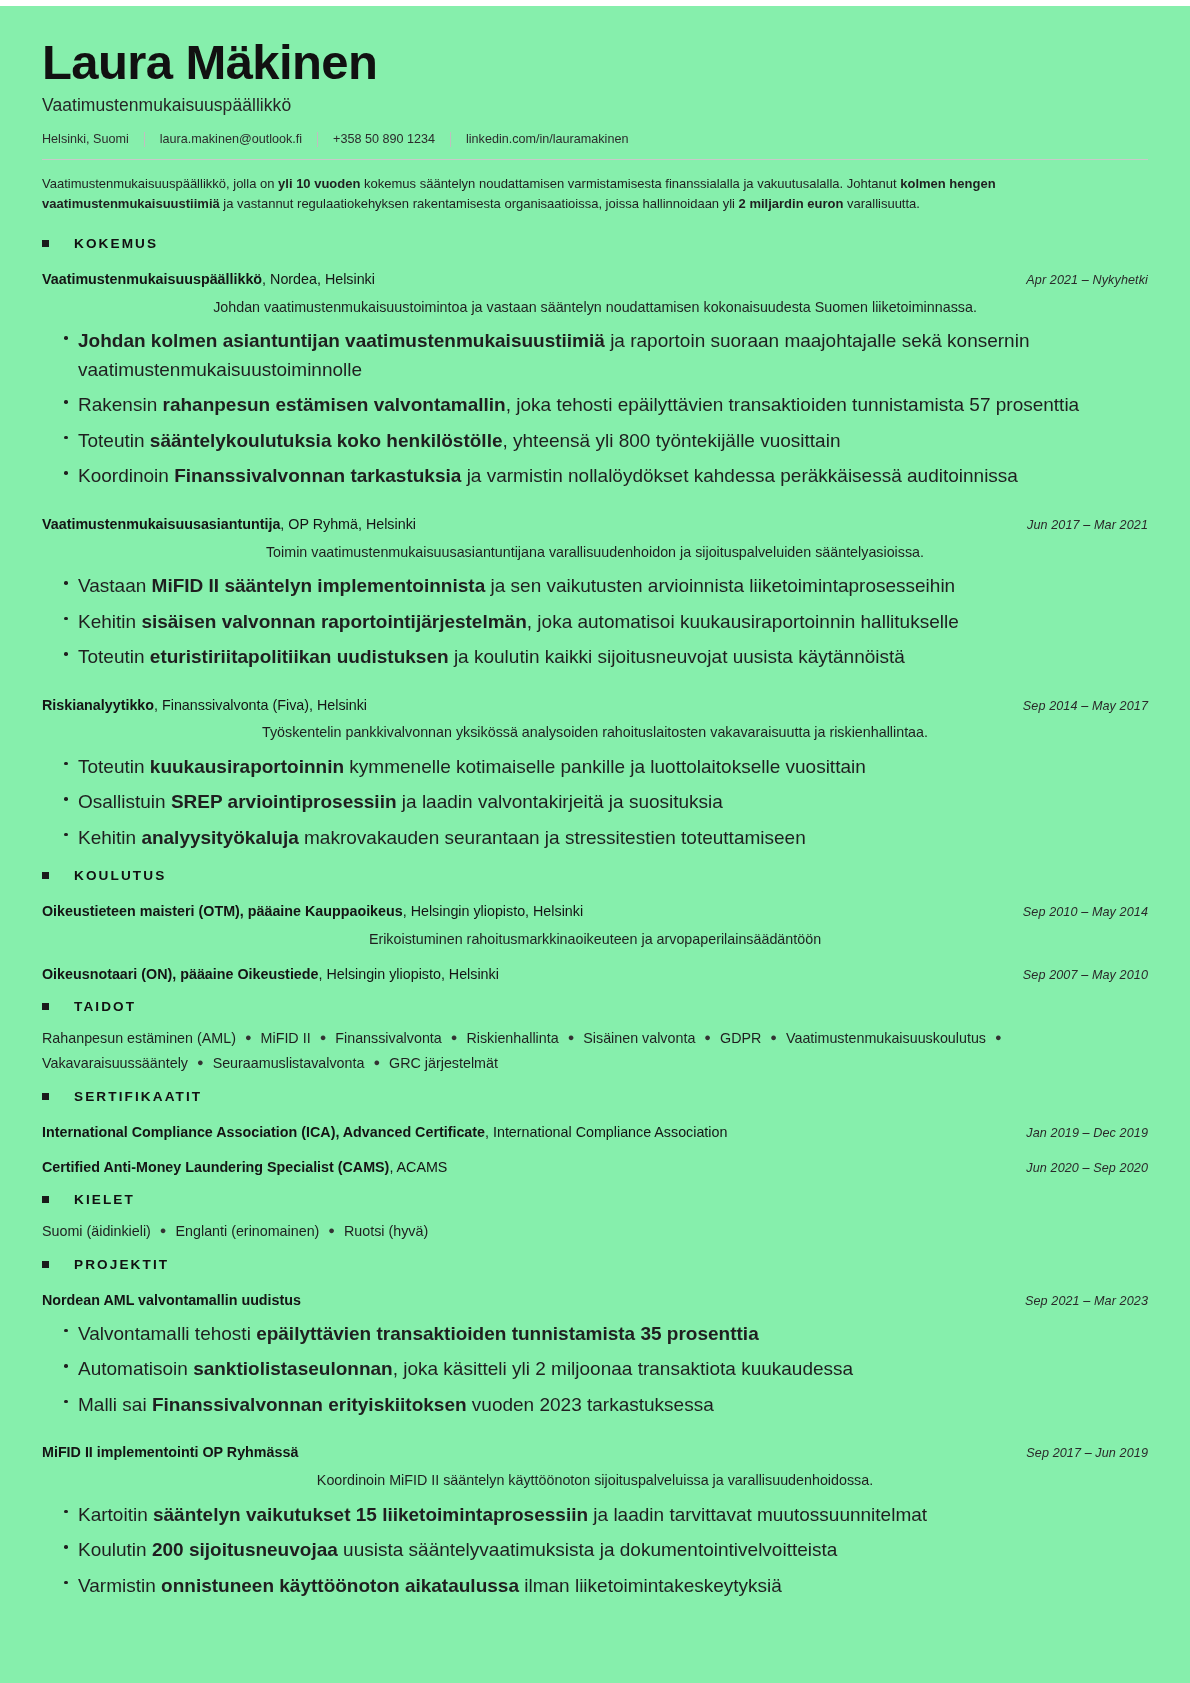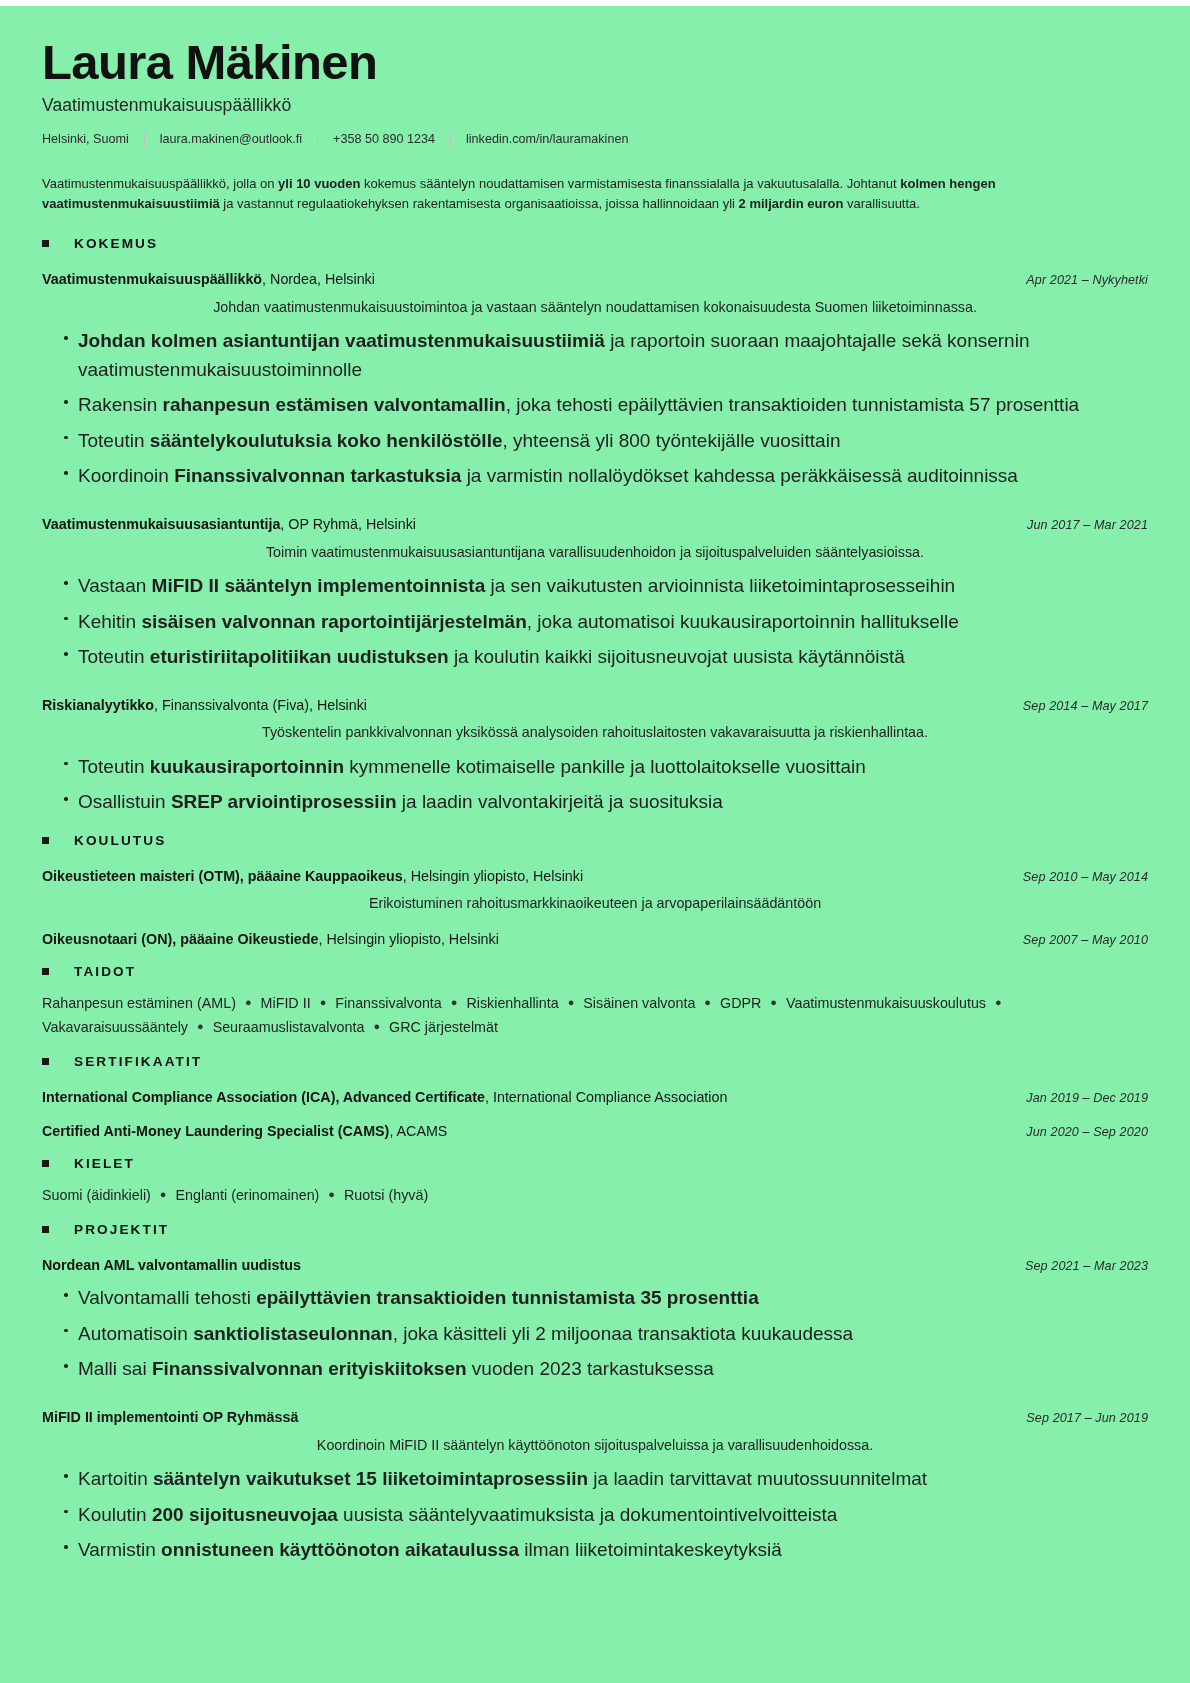--- a/index.html
+++ b/index.html
@@ -239,20 +239,21 @@
 
     <div class="entry">
       <div class="entry-head">
         <div class="entry-title"><b>Riskianalyytikko</b><span>, Finanssivalvonta (Fiva), Helsinki</span></div>
         <div class="entry-date">Sep 2014 – May 2017</div>
       </div>
       <div class="entry-desc">Työskentelin pankkivalvonnan yksikössä analysoiden rahoituslaitosten vakavaraisuutta ja riskienhallintaa.</div>
       <ul class="bullets">
         <li><span>Toteutin </span><b>kuukausiraportoinnin</b><span> kymmenelle kotimaiselle pankille ja luottolaitokselle vuosittain</span></li>
         <li><span>Osallistuin </span><b>SREP arviointiprosessiin</b><span> ja laadin valvontakirjeitä ja suosituksia</span></li>
+        <li><span>Kehitin </span><b>analyysityökaluja</b><span> makrovakauden seurantaan ja stressitestien toteuttamiseen</span></li>
       </ul>
     </div>
   </div>
 
   <div class="section compact">
     <div class="section-head">
       <span class="sec-marker"></span>
       <span class="section-title">KOULUTUS</span>
     </div>
 

